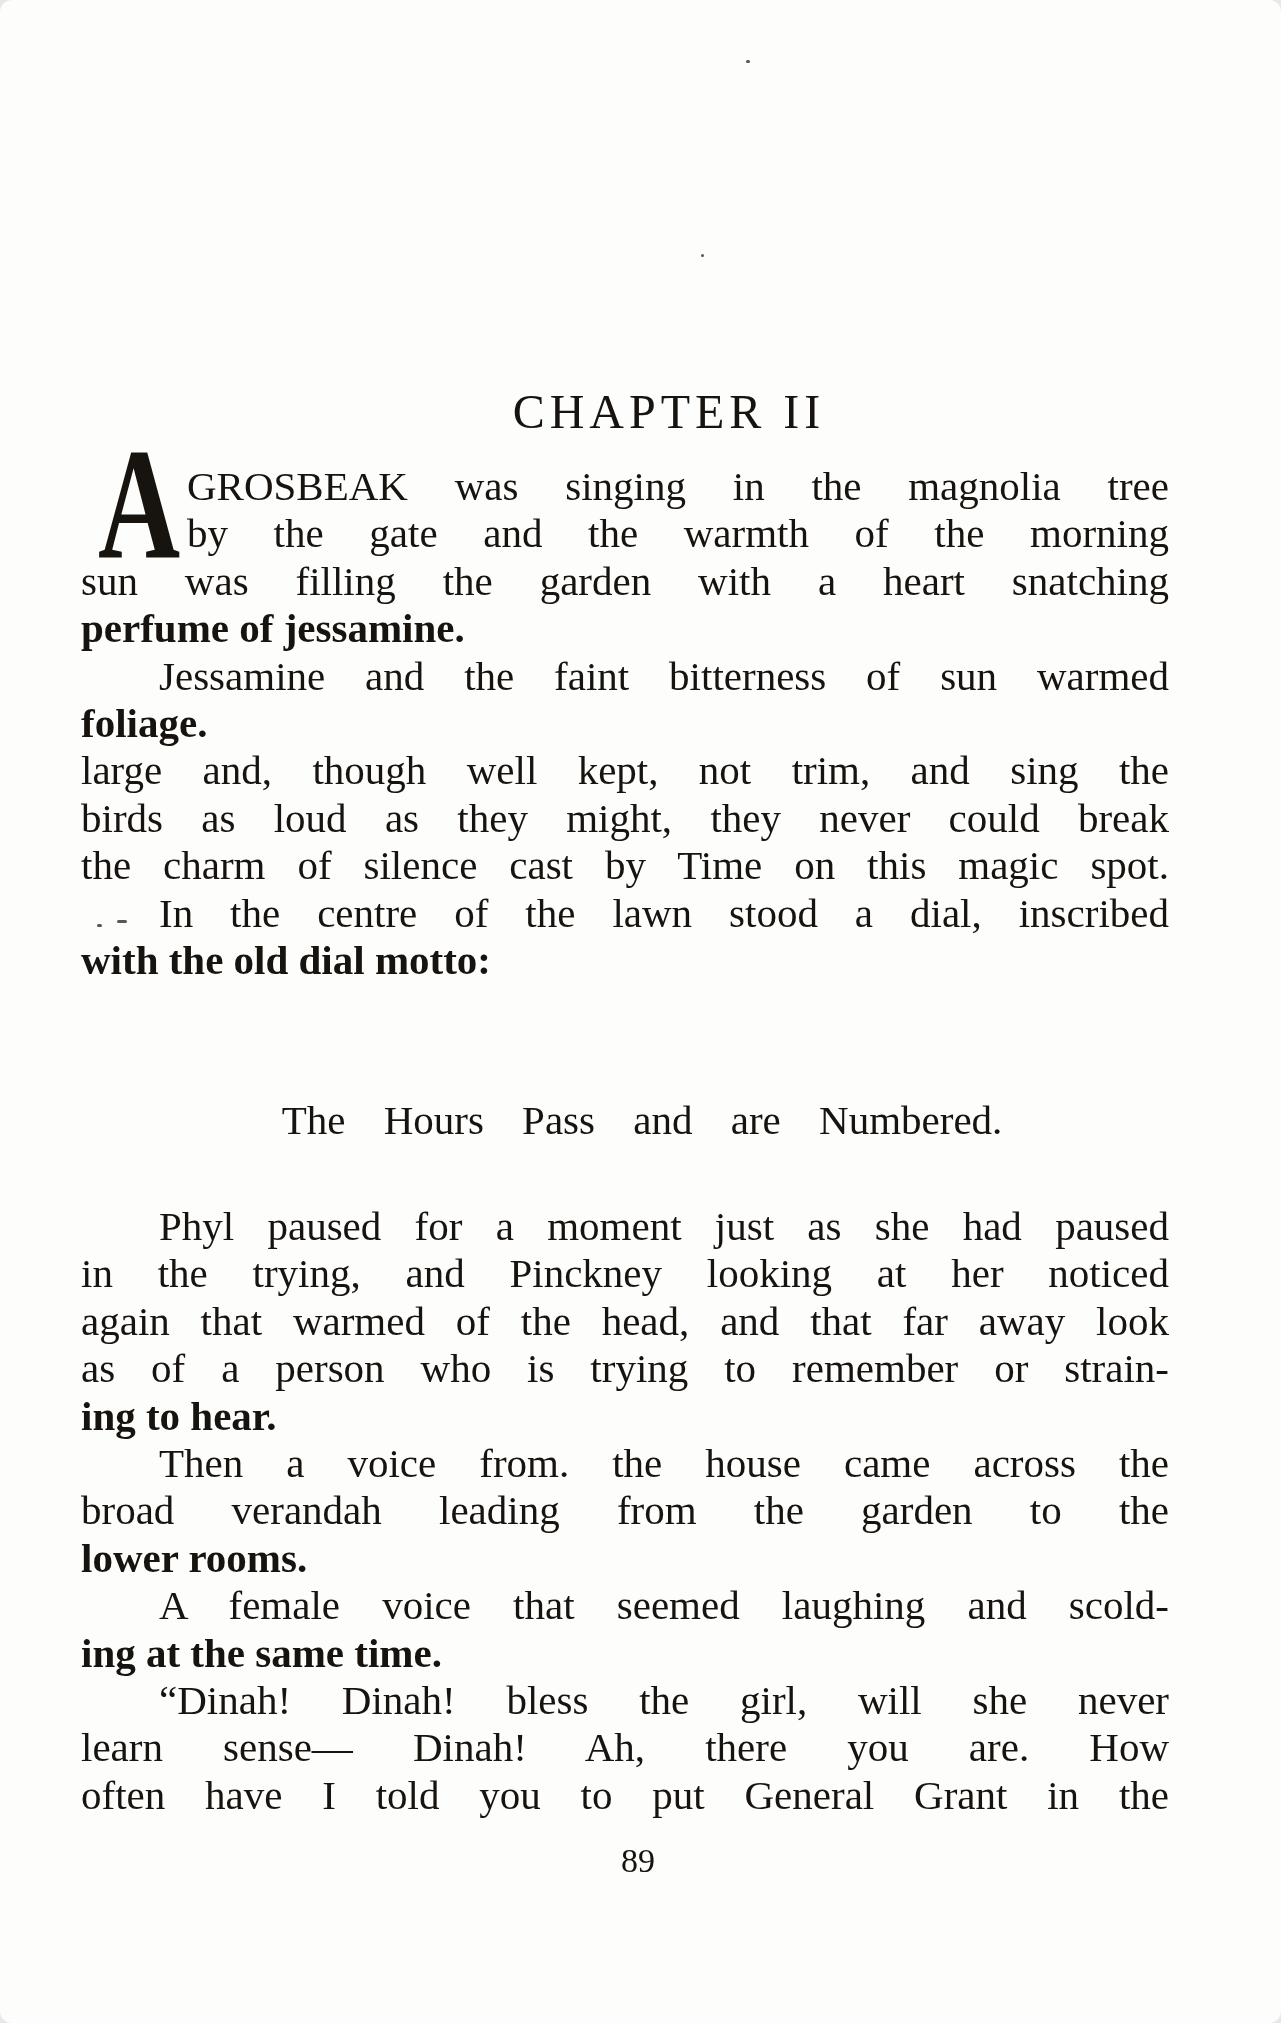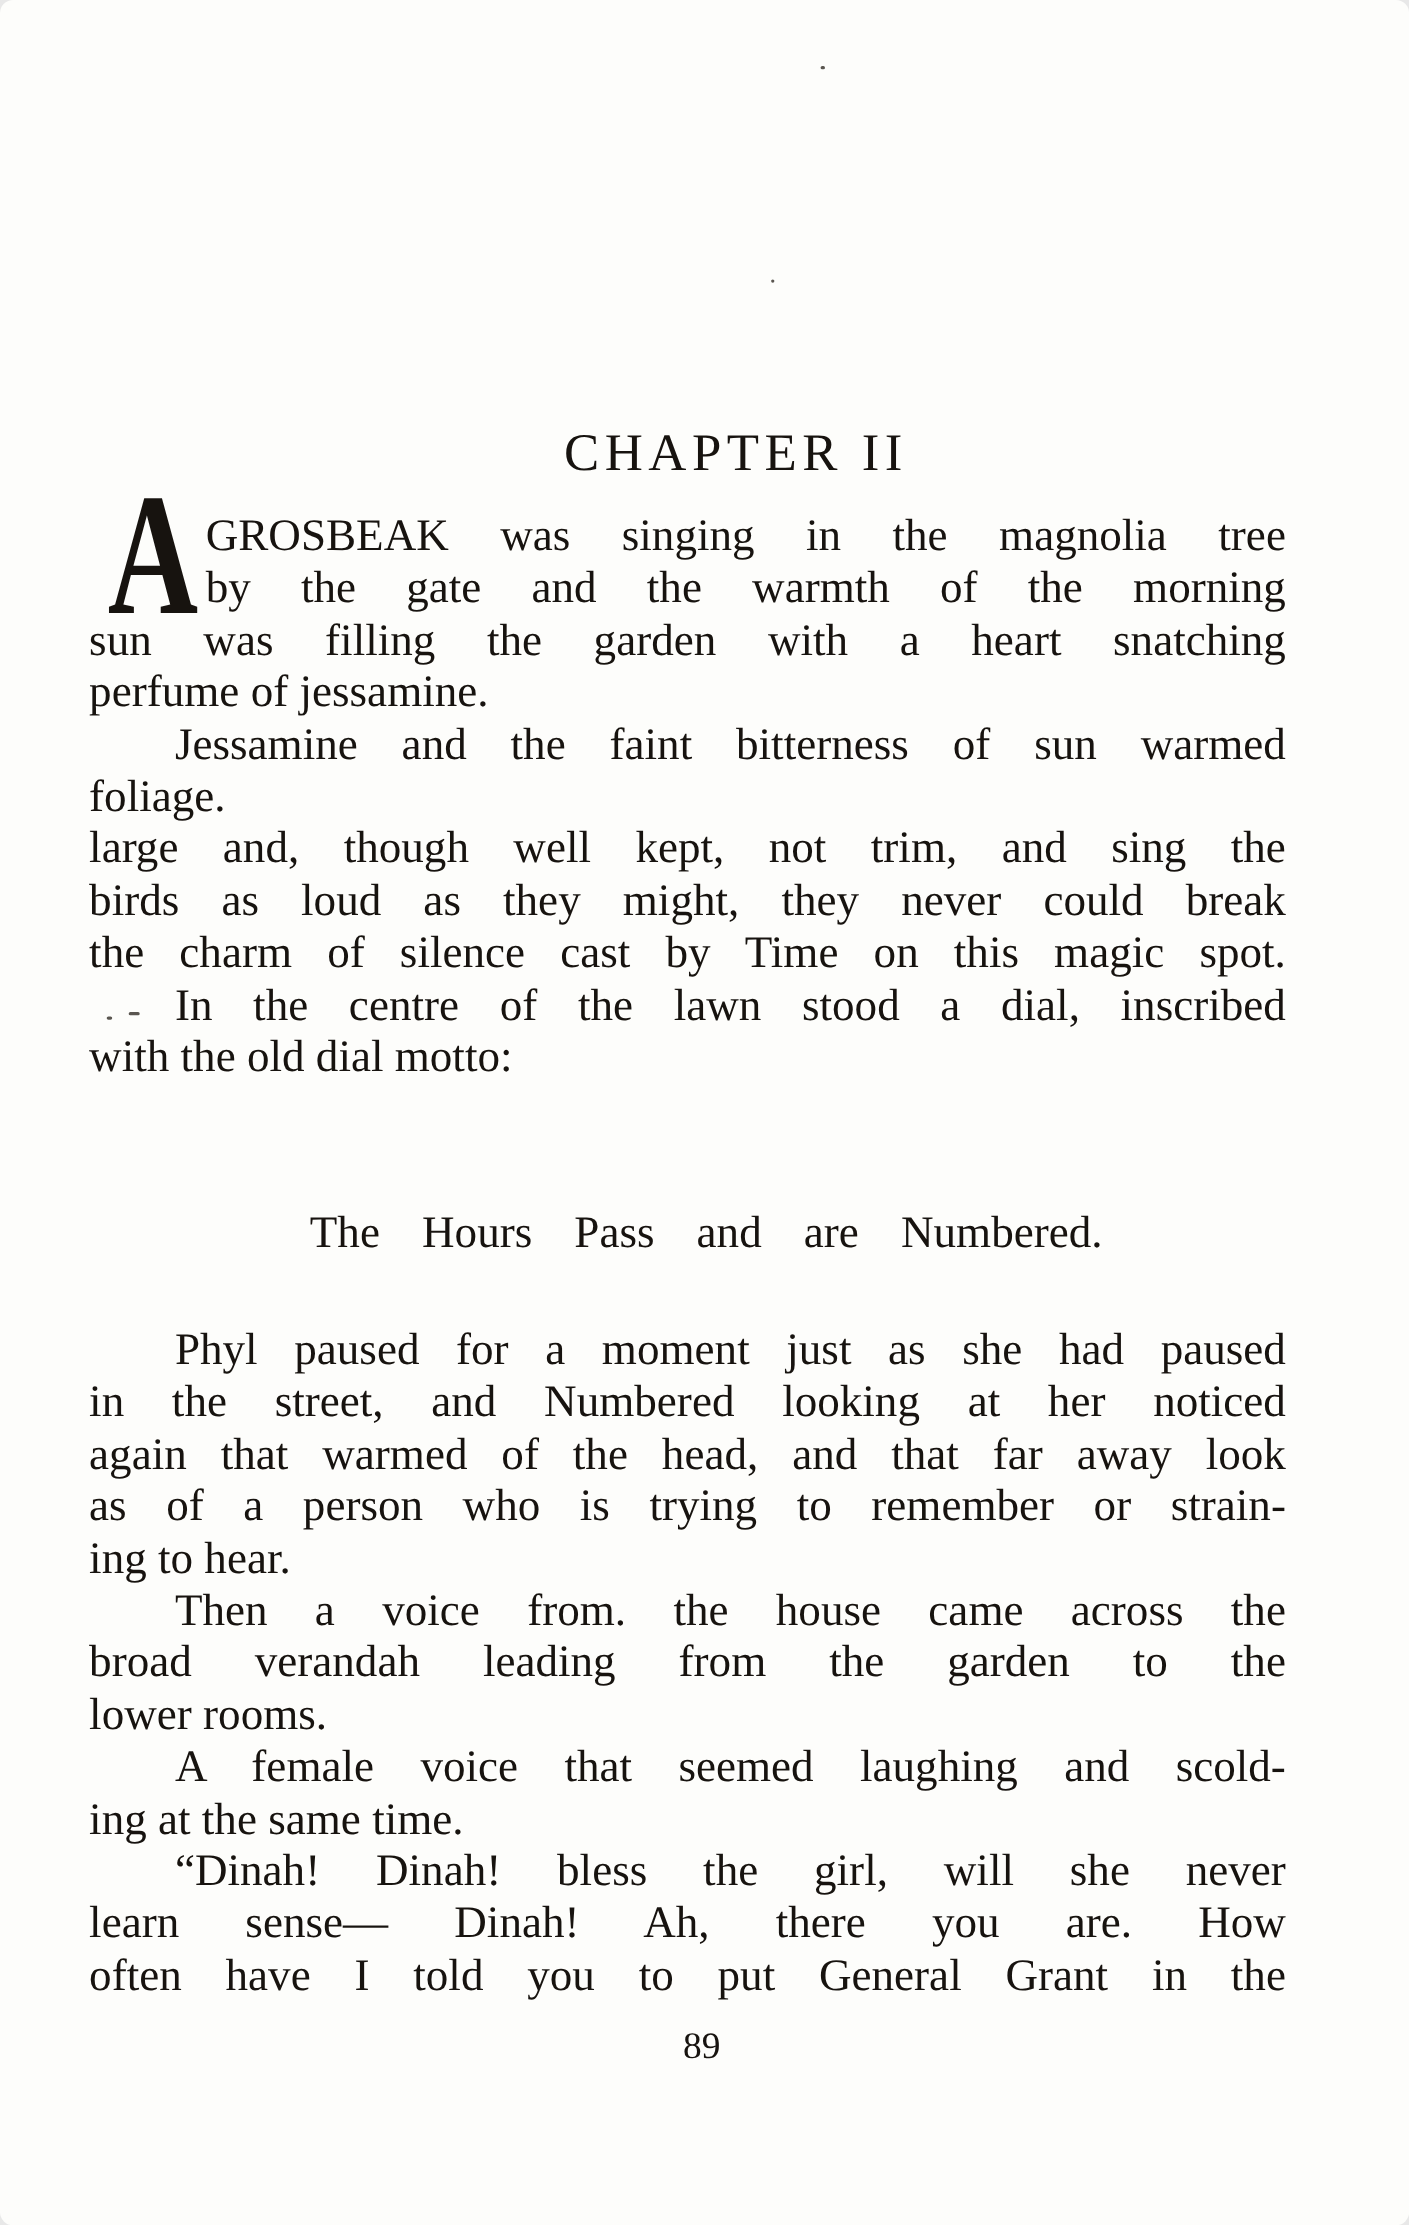--- a/index.html
+++ b/index.html
@@ -22,21 +22,21 @@
   .block {
     position:absolute; left:81px; width:1088px;
     font-size:41px;
   }
   #block1 { top:463px; }
   #block2 { top:1203px; }
   .line {
     height:47.4px; line-height:47.4px; white-space:nowrap;
     text-align:justify; text-align-last:justify;
   }
-  .line.nj { text-align:left; text-align-last:left; white-space:normal; }
+  .line.nj { text-align:left; text-align-last:left; white-space:normal;font-weight:bold; }
   .line.ind { text-indent:78px; }
   .line.dc { padding-left:106px; }
   .motto {
     position:absolute; top:1096px; left:98px; width:1088px;
     text-align:center; font-size:41px; word-spacing:28px;
   }
   .pagenum {
     position:absolute; top:1842px; left:94px; width:1088px;
     text-align:center; font-size:34px;
   }
@@ -62,21 +62,21 @@
       <div class="line">birds as loud as they might, they never could break</div>
       <div class="line">the charm of silence cast by Time on this magic spot.</div>
       <div class="line ind">In the centre of the lawn stood a dial, inscribed</div>
       <div class="line nj">with the old dial motto:</div>
     </div>
 
   <div class="motto">The Hours Pass and are Numbered.</div>
 
   <div class="block" id="block2">
       <div class="line ind">Phyl paused for a moment just as she had paused</div>
-      <div class="line">in the street, and Numbered looking at her noticed</div>
+      <div class="line">in the trying, and Pinckney looking at her noticed</div>
       <div class="line">again that warmed of the head, and that far away look</div>
       <div class="line">as of a person who is trying to remember or strain-</div>
       <div class="line nj">ing to hear.</div>
       <div class="line ind">Then a voice from. the house came across the</div>
       <div class="line">broad verandah leading from the garden to the</div>
       <div class="line nj">lower rooms.</div>
       <div class="line ind">A female voice that seemed laughing and scold-</div>
       <div class="line nj">ing at the same time.</div>
       <div class="line ind">“Dinah!  Dinah! bless the girl, will she never</div>
       <div class="line">learn sense—  Dinah!  Ah, there you are.  How</div>

